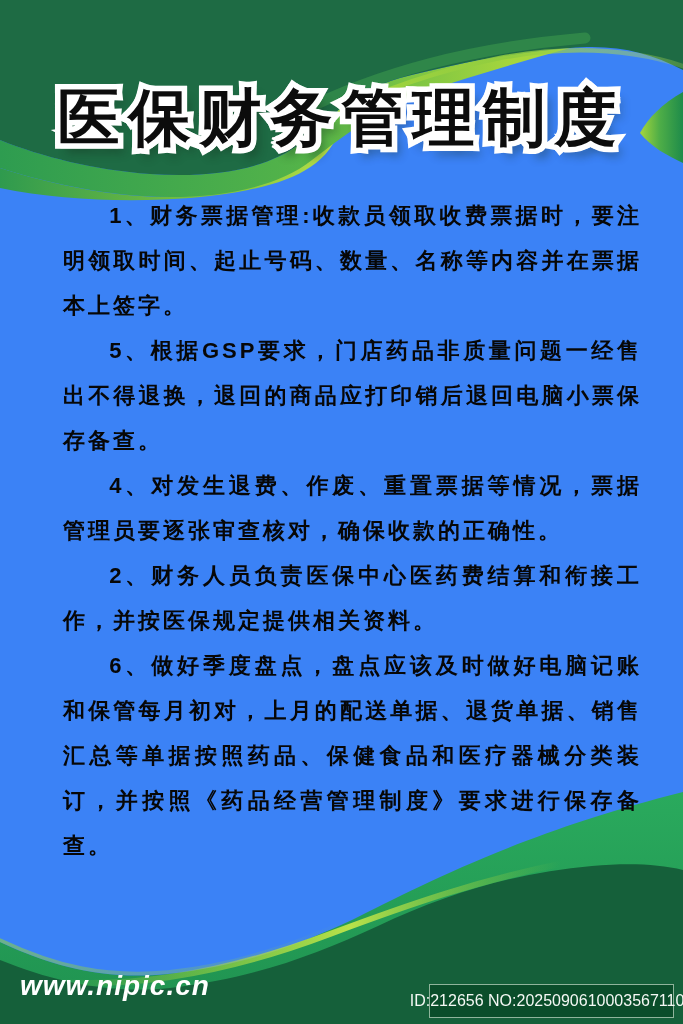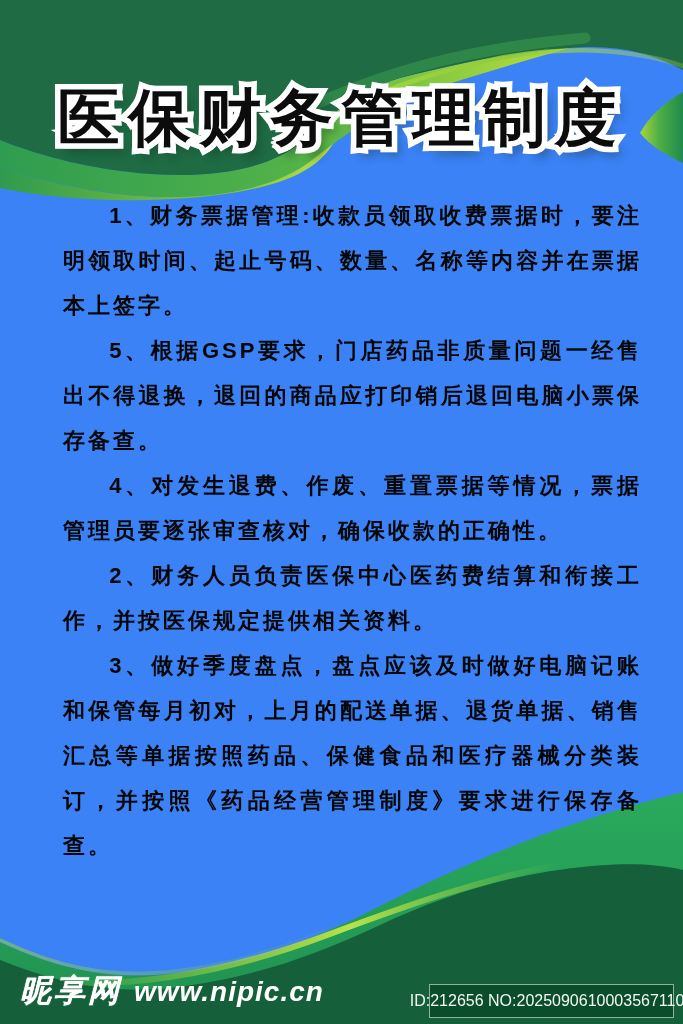--- a/index.html
+++ b/index.html
@@ -167,21 +167,21 @@
   <div class="title-wrap">
     <div class="title-layer title-stroke">医保财务管理制度</div>
     <div class="title-layer title-fill">医保财务管理制度</div>
   </div>
 
   <div class="rules">
     <p>1、财务票据管理:收款员领取收费票据时，要注明领取时间、起止号码、数量、名称等内容并在票据本上签字。</p>
     <p>5、根据GSP要求，门店药品非质量问题一经售出不得退换，退回的商品应打印销后退回电脑小票保存备查。</p>
     <p>4、对发生退费、作废、重置票据等情况，票据管理员要逐张审查核对，确保收款的正确性。</p>
     <p>2、财务人员负责医保中心医药费结算和衔接工作，并按医保规定提供相关资料。</p>
-    <p>3、做好季度盘点，盘点应该及时做好电脑记账和保管每月初对，上月的配送单据、退货单据、销售汇总等单据按照药品、保健食品和医疗器械分类装订，并按照《药品经营管理制度》要求进行保存备查。</p>
+    <p>6、做好季度盘点，盘点应该及时做好电脑记账和保管每月初对，上月的配送单据、退货单据、销售汇总等单据按照药品、保健食品和医疗器械分类装订，并按照《药品经营管理制度》要求进行保存备查。</p>
   </div>
 
   <svg id="footer-deco" class="deco" width="683" height="304" viewBox="0 0 683 304">
     <defs>
       <linearGradient id="medGrad" x1="0" y1="0" x2="0" y2="1">
         <stop offset="0" stop-color="#2aaa5d"></stop>
         <stop offset="1" stop-color="#1f9150"></stop>
       </linearGradient>
       <linearGradient id="accGrad2" x1="0" y1="0" x2="1" y2="0">
         <stop offset="0" stop-color="#a8d83e" stop-opacity="0"></stop>
@@ -201,18 +201,17 @@
 
     <path d="M0,220 C55,246 105,258 168,252 C240,244 295,224 348,200" fill="none" stroke="url(#edgeGrad)" stroke-width="3.5" stroke-linecap="round"></path>
 
     <path d="M0,240 C55,262 108,274 170,268 C255,258 312,236 378,206
              C450,172 520,152 592,146 C628,143 658,144 683,150 V304 H0 Z" fill="#15603a"></path>
 
     <path d="M60,262 C150,268 240,248 330,214 C410,184 480,160 560,144" fill="none" stroke="url(#accGrad2)" stroke-width="6" stroke-linecap="round"></path>
   </svg>
 
   <div class="watermark">
-    <span class="wm-name">昵享网</span>
     <span class="wm-url">www.nipic.cn</span>
   </div>
   <div class="id-box">ID:212656 NO:20250906100035671104</div>
 
 </div>
 
 </body></html>

